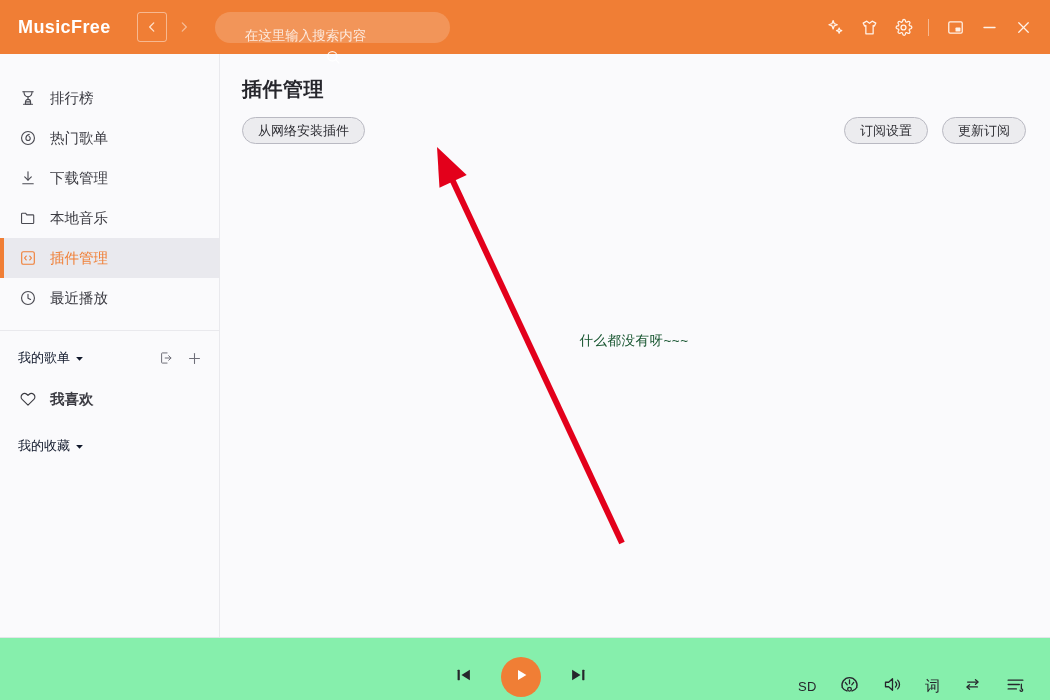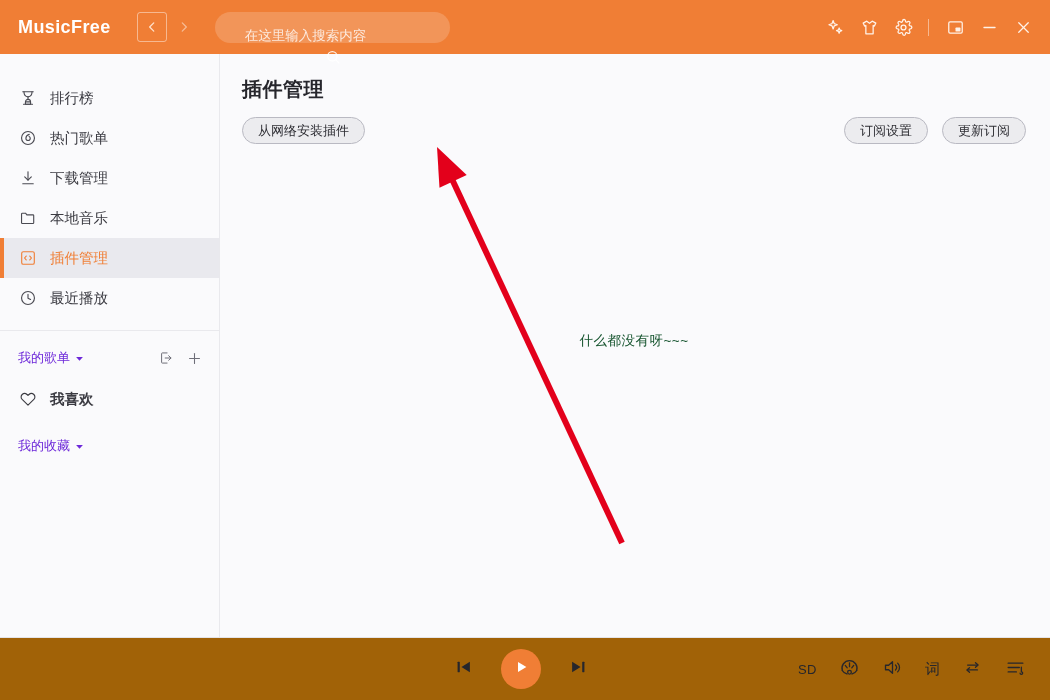--- a/index.html
+++ b/index.html
@@ -106,21 +106,21 @@
     border-left: 4px solid #F07E35;
     color: #F07E35;
   }
   .navitem.active .ic { color: #F07E35; }
   .sb-divider { height: 1px; background: #E9E9ED; margin: 12px 0 0 0; }
 
   .grouphead {
     height: 42px;
     display: flex; align-items: center;
     padding: 0 16px 0 18px;
-    color: #6d28d9;
+    color: #0f172a;
     font-size: 13px;
     margin-top: 6px;
   }
   .grouphead .ghtext { display: flex; align-items: center; gap: 5px; }
   .gh-spacer { flex: 1 1 auto; }
   .gh-actions { display: flex; align-items: center; gap: 12px; color: #6E6E78; }
   .gh-actions .ghic { display: flex; align-items: center; justify-content: center; width: 17px; height: 17px; }
 
   .fav {
     height: 40px;
@@ -176,23 +176,23 @@
   .annot {
     position: absolute;
     left: 0; top: 0; width: 1050px; height: 700px;
     pointer-events: none;
     z-index: 40;
   }
 
   
   .player {
     height: 63px; flex: 0 0 63px;
-    background: #a16207;
+    background: #86efac;
     border-top: 1px solid #E4E4E9;
-    display: flex; align-items: center;
+    display: flex; align-items: flex-end;
     padding: 3px 16px;
     position: relative;
     z-index: 6;
   }
   .pl-left { flex: 1 1 0; }
   .pl-center { flex: 0 0 auto; display: flex; align-items: center; gap: 26px; }
   .pl-right { flex: 1 1 0; display: flex; align-items: center; justify-content: flex-end; gap: 22px; padding-right: 8px; }
   .ctrl { color: #26262C; display: flex; align-items: center; justify-content: center; }
   .playbtn {
     width: 40px; height: 40px; border-radius: 50%;

